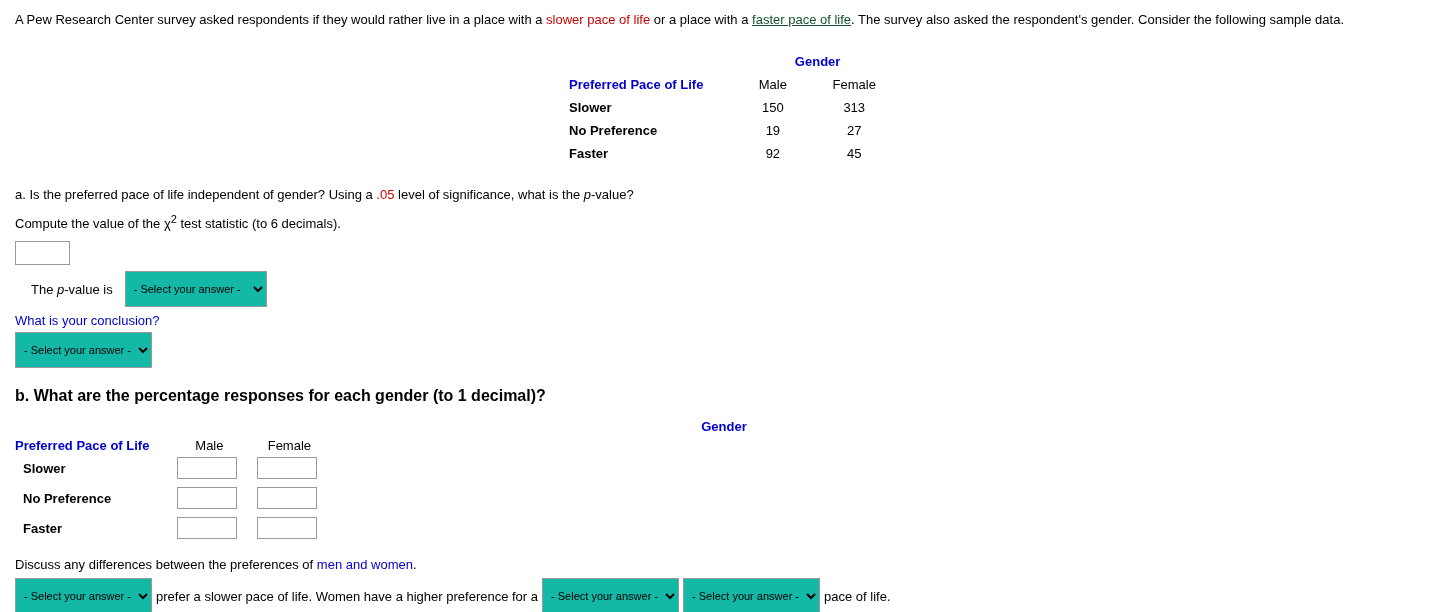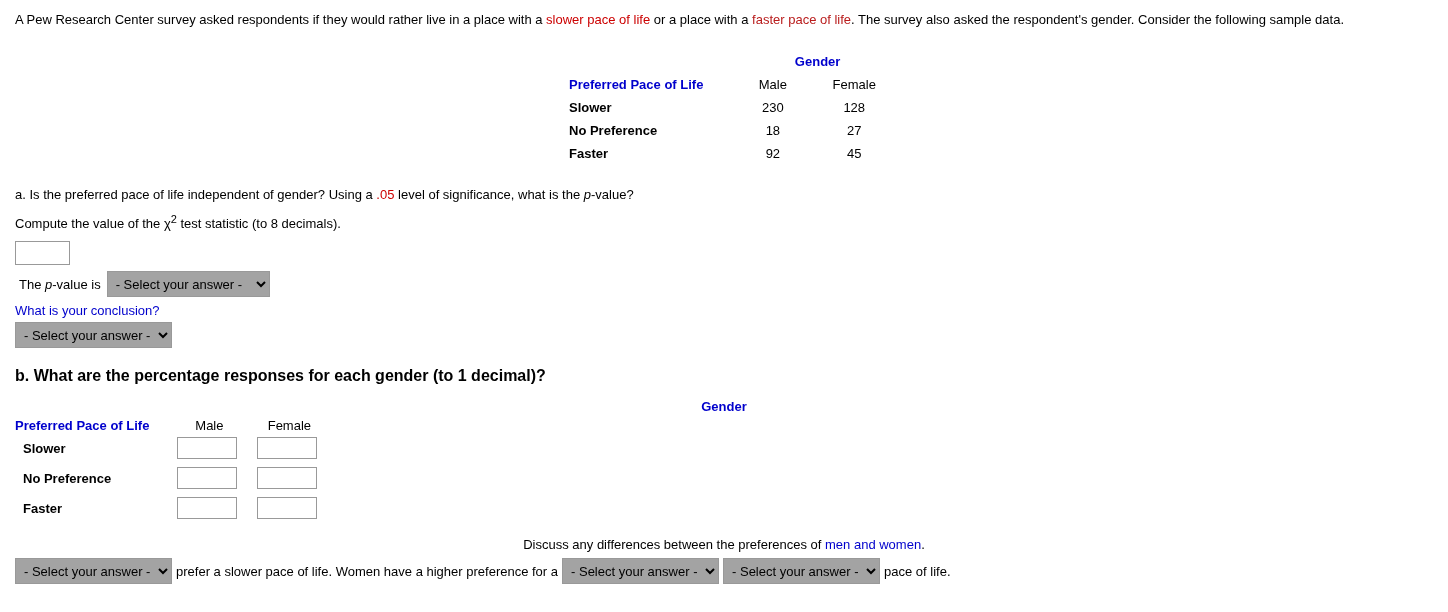--- a/index.html
+++ b/index.html
@@ -61,32 +61,32 @@
     .question-text b { font-weight: bold; }
     .chi-input {
       width: 55px;
       height: 24px;
       border: 1px solid #999;
       font-size: 13px;
       padding: 2px 4px;
       display: inline-block;
     }
     .select-ans {
-      font-size: 13px;
+      font-size: 11px;
       border: 1px solid #999;
-      background: #a3a3a3;
+      background: #14b8a6;
       padding: 2px 4px;
-      height: 26px;
+      height: 36px;
       cursor: pointer;
     }
     .pvalue-line {
-      margin: 6px 4px;
+      margin: 6px 16px;
       display: flex;
       align-items: center;
-      gap: 6px;
+      gap: 12px;
     }
     .conclusion-section {
       margin-bottom: 4px;
     }
     .conclusion-line {
       display: flex;
       align-items: center;
       gap: 6px;
       margin-top: 4px;
     }
@@ -122,82 +122,81 @@
       padding: 2px 4px;
     }
     .col-header {
       text-align: center;
       font-weight: normal;
       min-width: 80px;
     }
     .discuss-line {
       margin-bottom: 6px;
       font-size: 13px;
-      text-align: center;
     }
     .discuss-line .blue { color: #00c; }
     .final-line {
       display: flex;
       align-items: center;
       gap: 4px;
       flex-wrap: wrap;
       font-size: 13px;
     }
     .sup-text {
       font-size: 11px;
       vertical-align: super;
     }
     .italic-text { font-style: italic; }
   </style>
 </head>
 <body>
 
 <p class="intro-text">
-  A Pew Research Center survey asked respondents if they would rather live in a place with a <span style="color:#cc0000;">slower pace of life</span> or a place with a <span style="color:#b91c1c;">faster pace of life</span>. The survey also asked the respondent's gender. Consider the following sample data.
+  A Pew Research Center survey asked respondents if they would rather live in a place with a <span style="color:#cc0000;">slower pace of life</span> or a place with a <span style="color:#14532d;text-decoration:underline;">faster pace of life</span>. The survey also asked the respondent's gender. Consider the following sample data.
 </p>
 
 <div class="data-table-wrapper">
   <table class="data-table">
     <thead>
       <tr>
         <th></th>
         <th class="col-header-gender" colspan="2">Gender</th>
       </tr>
       <tr>
         <th class="col-header-pref">Preferred Pace of Life</th>
         <th class="col-header-sub">Male</th>
         <th class="col-header-sub">Female</th>
       </tr>
     </thead>
     <tbody id="data-table-body">
     <tr>
     <td class="row-label">Slower</td>
-    <td>230</td>
-    <td>128</td>
+    <td>150</td>
+    <td>313</td>
   </tr>
         <tr>
     <td class="row-label">No Preference</td>
-    <td>18</td>
+    <td>19</td>
     <td>27</td>
   </tr>
         <tr>
     <td class="row-label">Faster</td>
     <td>92</td>
     <td>45</td>
   </tr>
       </tbody>
   </table>
 </div>
 
 <div class="section-a">
   <p class="question-text">
     <span>a. Is the preferred pace of life independent of gender? Using a </span><span class="red">.05</span><span> level of significance, what is the </span><span class="italic-text">p</span><span>-value?</span>
   </p>
   <p class="question-text">
-    <span>Compute the value of the </span><span>χ</span><span class="sup-text">2</span><span> test statistic (to 8 decimals).</span>
+    <span>Compute the value of the </span><span>χ</span><span class="sup-text">2</span><span> test statistic (to 6 decimals).</span>
   </p>
   <div style="margin: 6px 0;">
     <input type="text" class="chi-input" style="">
   </div>
   <div class="pvalue-line">
     <span>The <span class="italic-text">p</span>-value is</span>
     <select class="select-ans" id="pvalue-select"><option value="- Select your answer -">- Select your answer -</option><option value="less than .005">less than .005</option><option value="between .005 and .010">between .005 and .010</option><option value="between .010 and .025">between .010 and .025</option><option value="between .025 and .050">between .025 and .050</option><option value="between .050 and .100">between .050 and .100</option><option value="greater than .100">greater than .100</option></select>
   </div>
   <div class="conclusion-section">
     <p><span class="blue" style="color:#00c;">What is your conclusion?</span></p>

